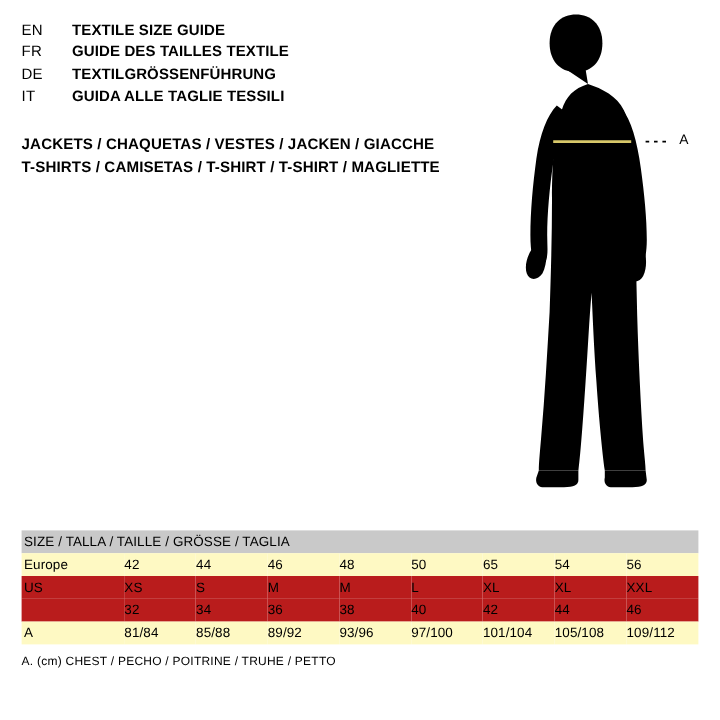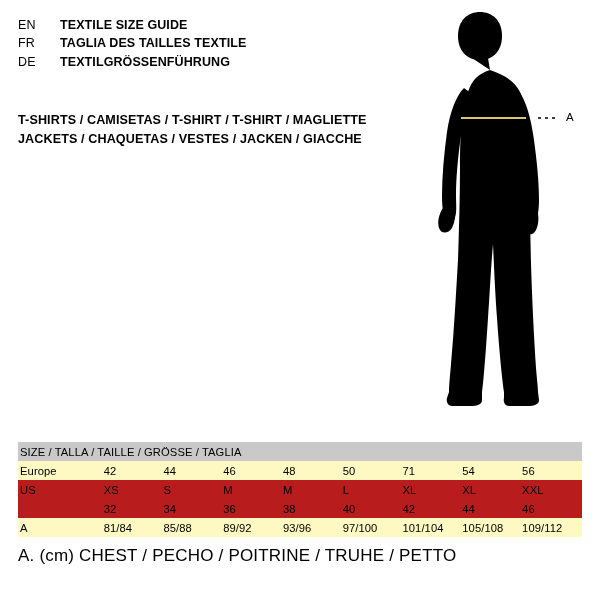--- a/index.html
+++ b/index.html
@@ -122,48 +122,52 @@
     width: 60px;
   }
   .cell-head-label {
     padding-left: 2px !important;
   }
 
   .footnote {
     position: absolute;
     left: 18px;
     top: 546px;
-    font-size: 17px;
+    font-size: 10px;
     letter-spacing: 0.2px;
     white-space: nowrap;
   }
 </style>
 </head>
 <body>
 
 <div class="page">
 
   <div class="lang-block">
     <div class="lang-row">
       <span class="lang-code">EN</span>
       <span class="lang-text">TEXTILE SIZE GUIDE</span>
     </div>
     <div class="lang-row">
       <span class="lang-code">FR</span>
-      <span class="lang-text">TAGLIA DES TAILLES TEXTILE</span>
+      <span class="lang-text">GUIDE DES TAILLES TEXTILE</span>
     </div>
     <div class="lang-row">
       <span class="lang-code">DE</span>
       <span class="lang-text">TEXTILGRÖSSENFÜHRUNG</span>
     </div>
+    <div class="lang-row">
+      <span class="lang-code">IT</span>
+      <span class="lang-text">GUIDA ALLE TAGLIE TESSILI</span>
+    </div>
   </div>
 
   <div class="cat-block">
+    <div class="cat-line">JACKETS / CHAQUETAS / VESTES / JACKEN / GIACCHE</div>
     <div class="cat-line">T-SHIRTS / CAMISETAS / T-SHIRT / T-SHIRT / MAGLIETTE</div>
-    <div class="cat-line">JACKETS / CHAQUETAS / VESTES / JACKEN / GIACCHE</div>
   </div>
 
   <div class="figure-wrap">
     <svg class="figure-svg" width="200" height="400" viewBox="0 0 200 400" xmlns="http://www.w3.org/2000/svg">
 
       <path fill="#000000" d="M60 28 C60 12 70 4 82 4 C94 4 104 12 104 28 C104 42 96 52 82 52 C68 52 60 42 60 28 Z"></path>
 
       <path fill="#000000" d="
         M74 50
         L90 50
@@ -228,21 +232,21 @@
       <tr class="row-head">
         <td class="cell-head-label" colspan="9">SIZE / TALLA / TAILLE / GRÖSSE / TAGLIA</td>
       </tr>
       <tr class="row-plain">
         <td class="cell-label">Europe</td>
         <td class="cell-val">42</td>
         <td class="cell-val">44</td>
         <td class="cell-val">46</td>
         <td class="cell-val">48</td>
         <td class="cell-val">50</td>
-        <td class="cell-val">71</td>
+        <td class="cell-val">65</td>
         <td class="cell-val">54</td>
         <td class="cell-val">56</td>
       </tr>
       <tr class="row-alt">
         <td class="cell-label">US</td>
         <td class="cell-val">XS</td>
         <td class="cell-val">S</td>
         <td class="cell-val">M</td>
         <td class="cell-val">M</td>
         <td class="cell-val">L</td>

